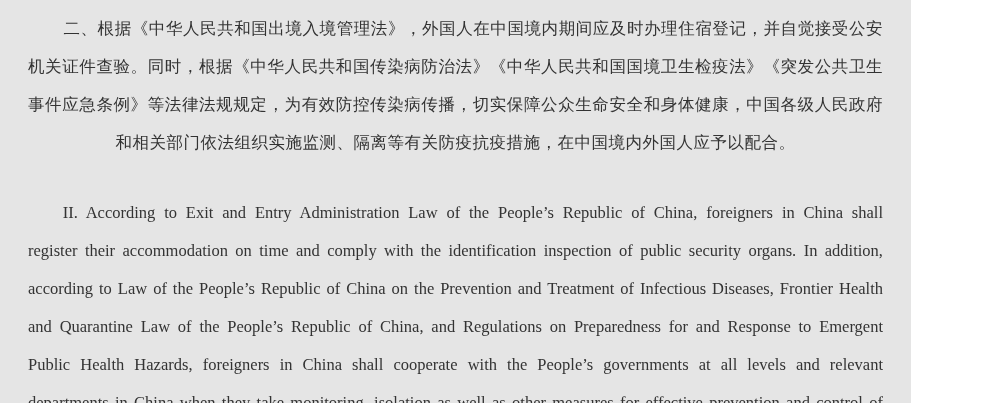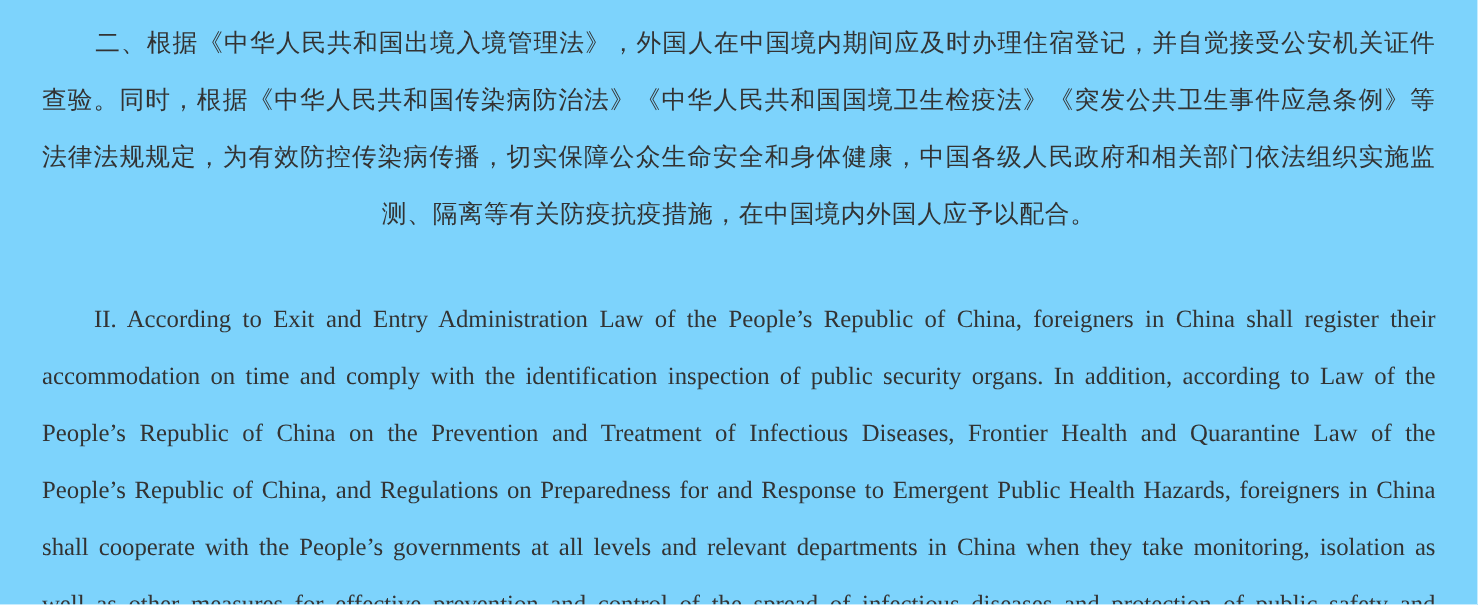--- a/index.html
+++ b/index.html
@@ -2,23 +2,23 @@
 <html><head>
 <meta charset="utf-8">
 <style>
   html, body {
     margin: 0;
     padding: 0;
     background: #ffffff;
   }
   .page {
     position: relative;
-    width: 985px;
+    width: 911px;
     height: 403px;
-    background: #7dd3fc;
+    background: #e5e5e5;
     overflow: hidden;
     box-sizing: border-box;
     padding: 10px 28px 0 28px;
     font-family: "Liberation Serif", "DejaVu Serif", serif;
     color: #333333;
   }
   .para {
     margin: 0;
     font-size: 16.5px;
     line-height: 38px;

